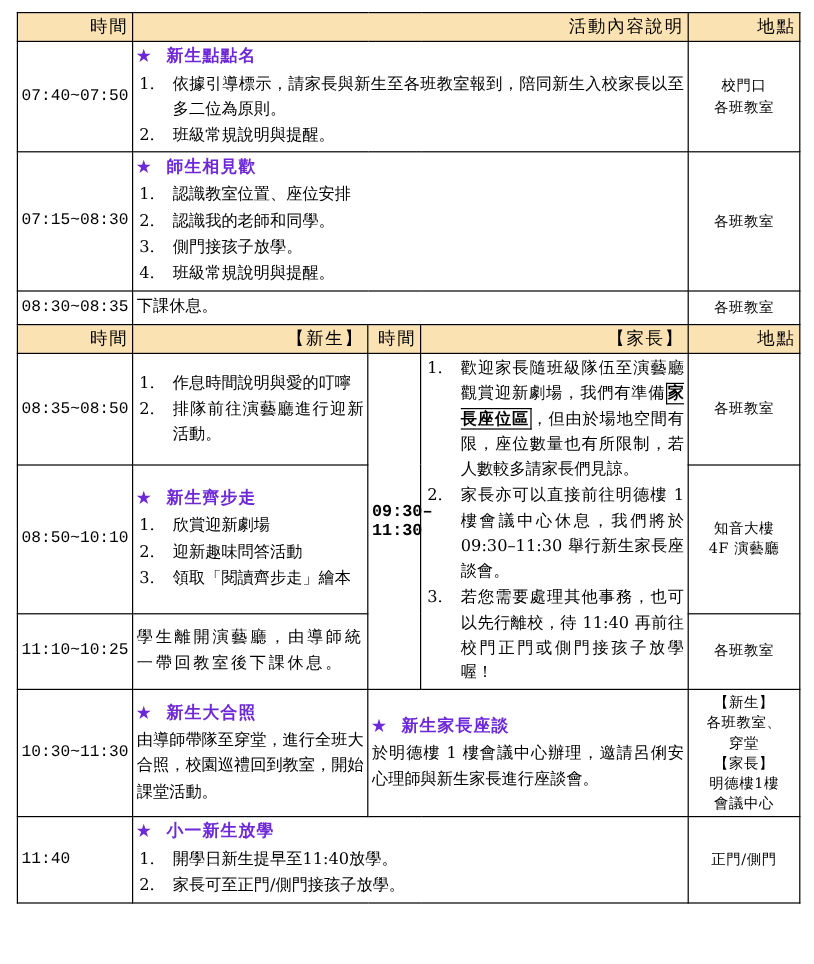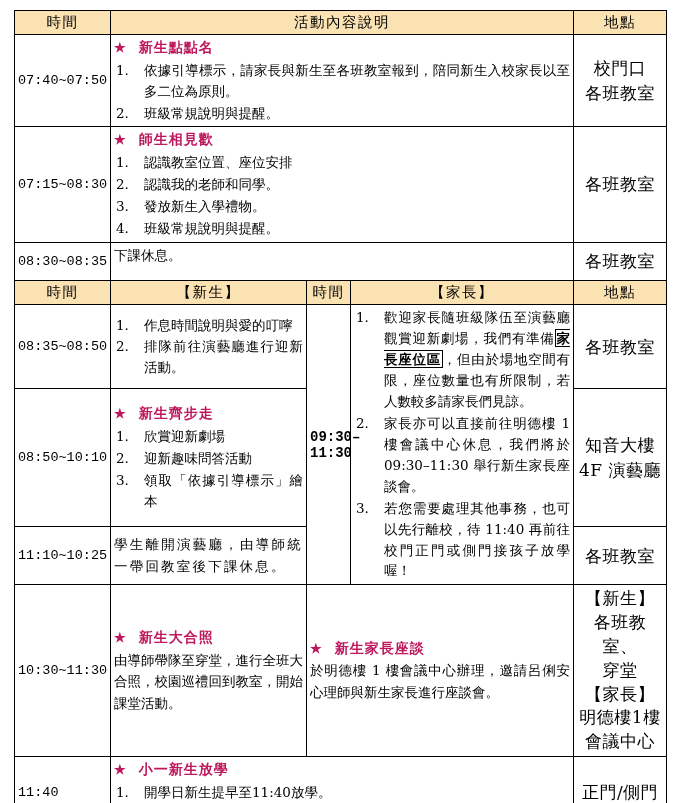--- a/index.html
+++ b/index.html
@@ -24,50 +24,50 @@
     border: 1.4px solid #000;
   }
   table.schedule td, table.schedule th {
     border: 1.1px solid #000;
     vertical-align: middle;
     padding: 2px 3px;
     font-weight: normal;
   }
   .hdr td {
     background: #FBE2B3;
-    text-align: center;
+    text-align: right;
     font-weight: bold;
     font-size: 14.5px;
     letter-spacing: 1.5px;
     padding: 4px 2px;
     border-color: #000;
   }
   .timecell {
     text-align: left;
     font-size: 13.5px;
     font-family: Liberation Mono, monospace;
     letter-spacing: 0px;
     white-space: nowrap;
   }
   .timecell.bold { font-weight: bold; font-size: 14px; margin-top: 36px; }
   .loccell {
     text-align: center;
-    font-size: 17px;
+    font-size: 12px;
     line-height: 1.45;
     letter-spacing: 0.5px;
   }
   .content {
     font-size: 13.5px;
     line-height: 1.55;
     padding: 4px 5px 5px 6px;
     vertical-align: top;
   }
   .content.mid { vertical-align: middle; }
   .starline {
-    color: #be185d;
+    color: #6d28d9;
     font-weight: bold;
     font-size: 14px;
     letter-spacing: 1px;
     margin: 0 0 1px 0;
     display: block;
   }
   .starline .star { margin-right: 12px; font-size: 13px; }
   ol.items {
     margin: 0; padding: 0;
     list-style: none;
@@ -134,30 +134,30 @@
 
       <tr>
         <td class="timecell">07:15~08:30</td>
         <td class="content" colspan="3">
           <span class="starline">
             <span class="star">★</span><span>師生相見歡</span>
           </span>
           <ol class="items">
             <li>認識教室位置、座位安排</li>
             <li>認識我的老師和同學。</li>
-            <li>發放新生入學禮物。</li>
+            <li>側門接孩子放學。</li>
             <li>班級常規說明與提醒。</li>
           </ol>
         </td>
         <td class="loccell"><span class="ml">各班教室</span></td>
       </tr>
 
       <tr>
         <td class="timecell">08:30~08:35</td>
-        <td class="content" colspan="3" style="padding-top:2px;padding-bottom:14px;">
+        <td class="content" colspan="3" style="padding-top:2px;padding-bottom:4px;">
           <p class="plain">下課休息。</p>
         </td>
         <td class="loccell"><span class="ml">各班教室</span></td>
       </tr>
 
       <tr class="hdr">
         <td>時間</td>
         <td>【新生】</td>
         <td>時間</td>
         <td>【家長】</td>
@@ -185,21 +185,21 @@
 
       <tr>
         <td class="timecell">08:50~10:10</td>
         <td class="content">
           <span class="starline">
             <span class="star">★</span><span>新生齊步走</span>
           </span>
           <ol class="items">
             <li>欣賞迎新劇場</li>
             <li>迎新趣味問答活動</li>
-            <li>領取「依據引導標示」繪本</li>
+            <li>領取「閱讀齊步走」繪本</li>
           </ol>
         </td>
         <td class="loccell"><span class="ml">知音大樓<br>4F 演藝廳</span></td>
       </tr>
 
       <tr>
         <td class="timecell">11:10~10:25</td>
         <td class="content mid">
           <p class="plain spread">學生離開演藝廳，由導師統一帶回教室後下課休息。</p>
         </td>

